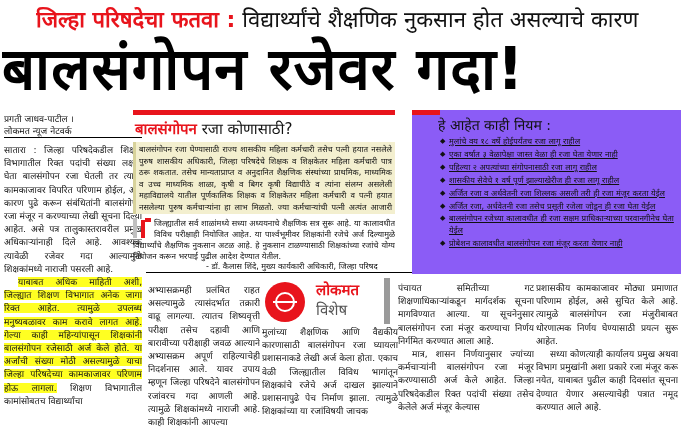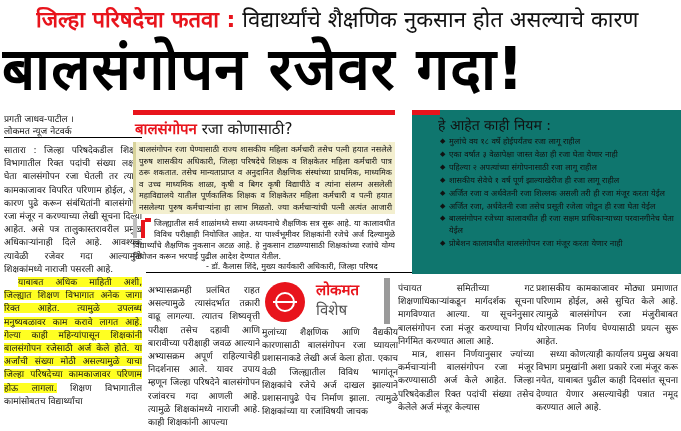--- a/index.html
+++ b/index.html
@@ -35,24 +35,24 @@
     .box1 .box-title .t-black { color: #111; }
     .box1 .box-body { position: absolute; left: 0; top: 32px; width: 262px; height: 72px; background: #f3efcf; border-left: 3px solid #d7d29b; padding: 2px 3px; font-size: 8px; line-height: 11.6px; text-align: justify; overflow: hidden; }
     .box1 .quote { position: absolute; left: 0; top: 108px; width: 262px; height: 52px; font-size: 8px; line-height: 11px; text-align: justify; overflow: hidden; }
     .box1 .quote-mark { float: left; width: 18px; height: 22px; margin-right: 3px; position: relative; }
     .box1 .quote-mark .q1 { position: absolute; left: 0; top: 0; width: 4px; height: 20px; background: #c0c0c0; }
     .box1 .quote-mark .q2 { position: absolute; left: 8px; top: 2px; width: 4px; height: 18px; background: #e8141c; }
     .box1 .quote-mark .q3 { position: absolute; left: 12px; top: 0; width: 6px; height: 4px; background: #e8141c; }
     .rule-under-box1 { left: 146px; top: 272px; width: 266px; height: 1px; background: #000; }
 
     
-    .box2 { left: 412px; top: 110px; width: 269px; height: 164px; background: #0f766e; padding: 4px 6px 4px 28px; }
+    .box2 { left: 412px; top: 110px; width: 269px; height: 164px; background: #8b5cf6; padding: 4px 6px 4px 28px; }
     .box2 .redstub { position: absolute; left: 0; top: 0; width: 28px; height: 5px; background: #e8141c; }
     .box2 .rules-title { font-size: 14px; line-height: 22px; color: #111; margin-left: -2px; }
-    .box2 ul { list-style: none; }
+    .box2 ul { list-style: none; text-decoration: underline; }
     .box2 li { position: relative; font-size: 8px; line-height: 11.4px; padding-left: 9px; margin-bottom: 1.5px; }
     .box2 li::before { content: "\25C6"; position: absolute; left: 0; top: 0; font-size: 7px; }
 
     
     .col-mid1 { left: 148px; top: 284px; width: 112px; height: 147px; }
 
     
     .lok { left: 262px; top: 278px; width: 136px; height: 48px; text-align: right; }
     .lok .globe { position: absolute; left: 3px; top: 4px; width: 40px; height: 40px; border-radius: 50%; background: #e8141c; }
     .lok .globe .gcore { position: absolute; left: 10px; top: 10px; width: 20px; height: 20px; border-radius: 50%; border: 2px solid #fff; }

